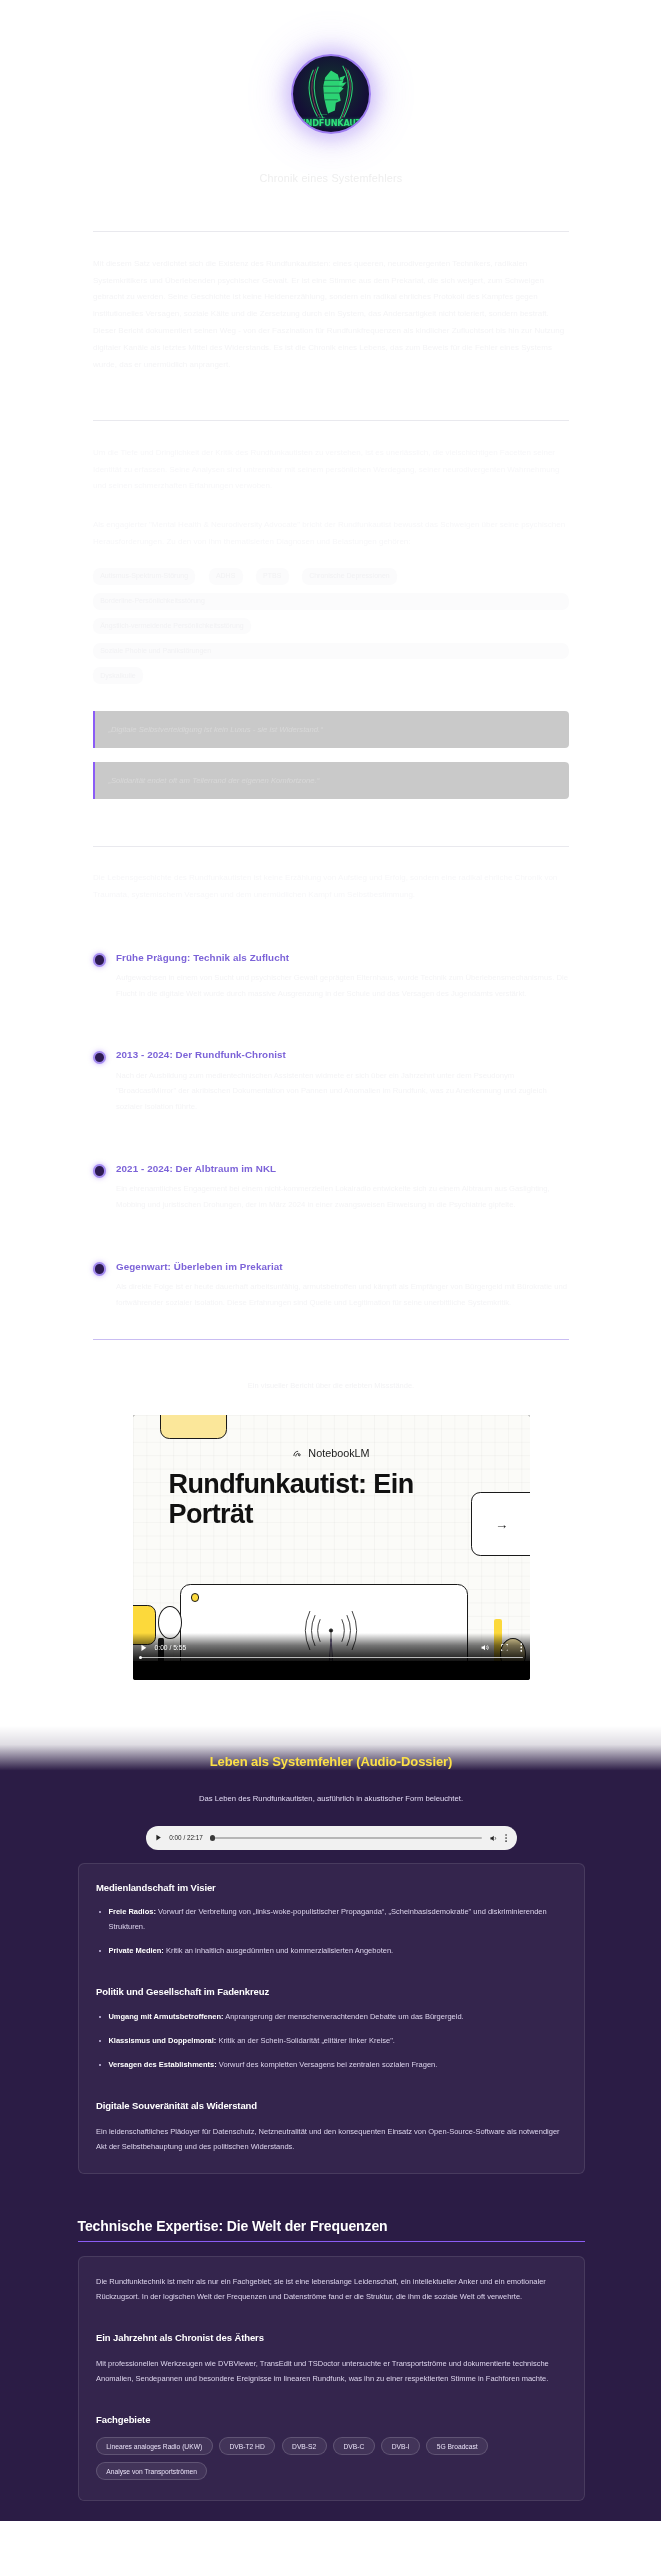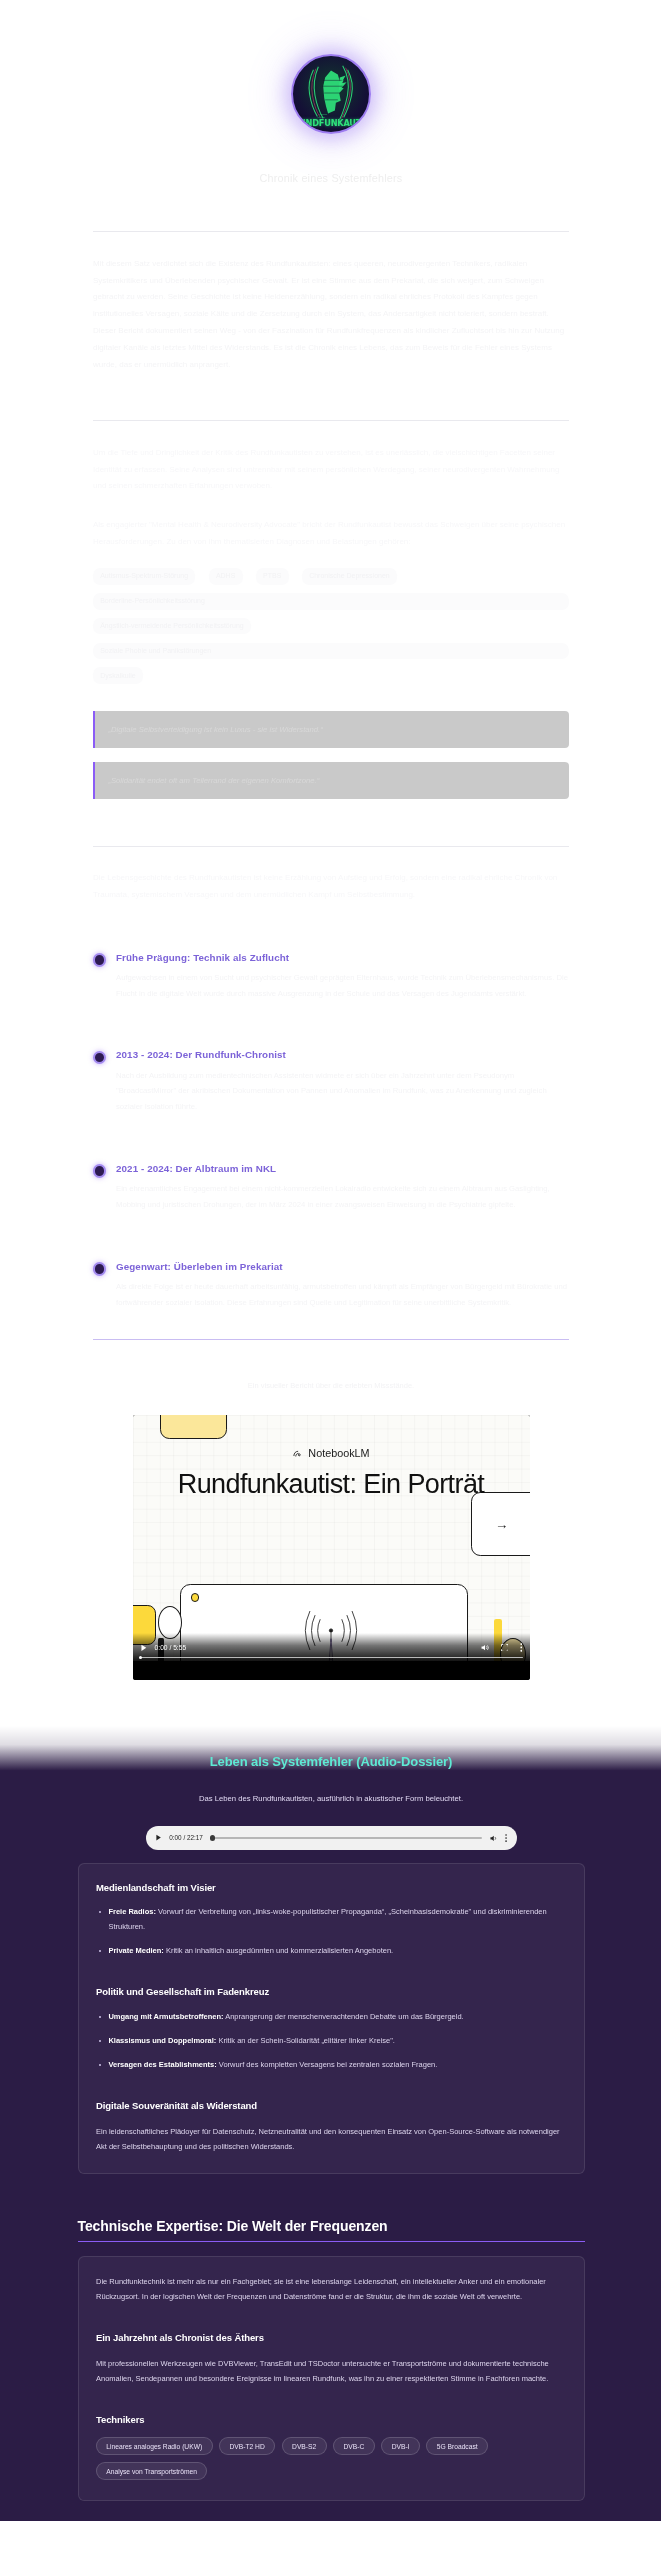--- a/index.html
+++ b/index.html
@@ -217,23 +217,23 @@
   .nlm-brand {
     position: absolute;
     top: 32px; left: 0; right: 0;
     display: flex; align-items: center; justify-content: center; gap: 4.6px;
     font-size: 10.8px; color: #1a1a1a;
     font-family: "Liberation Sans", sans-serif;
   }
   .nlm-title {
     position: absolute;
     top: 55px; left: 36px; right: 36px;
-    text-align: center;
+    text-align: left;
     font-size: 27px;
-    font-weight: 400;
+    font-weight: 700;
     line-height: 1.1;
     color: #111;
     letter-spacing: -0.6px;
   }
   .tower { position: absolute; left: 50%; transform: translateX(-50%); top: 195px; }
 
   .video-controls {
     position: absolute;
     left: 0; right: 0; bottom: 0;
     height: 28px;
@@ -271,21 +271,21 @@
     top: 0; left: 0; right: 0; height: 62px;
     background: linear-gradient(to bottom, #ffffff 0%, rgba(255,255,255,0.85) 30%, rgba(43,28,69,0.55) 72%, #2b1c45 100%);
     pointer-events: none;
   }
 
   .audio-section { position: relative; padding-top: 28px; }
   .audio-title {
     text-align: center;
     font-size: 13px;
     font-weight: 700;
-    color: #5eead4;
+    color: #fde047;
     letter-spacing: -0.1px;
     position: relative;
     z-index: 3;
   }
   .audio-sub {
     text-align: center;
     font-size: 7.7px;
     color: #e0d8f2;
     margin-top: 25px;
   }
@@ -645,21 +645,21 @@
       </div>
 
       <h2 class="section-head">Technische Expertise: Die Welt der Frequenzen</h2>
 
       <div class="dark-card">
         <p class="dark-p">Die Rundfunktechnik ist mehr als nur ein Fachgebiet; sie ist eine lebenslange Leidenschaft, ein intellektueller Anker und ein emotionaler Rückzugsort. In der logischen Welt der Frequenzen und Datenströme fand er die Struktur, die ihm die soziale Welt oft verwehrte.</p>
 
         <h3 class="sub-head spaced">Ein Jahrzehnt als Chronist des Äthers</h3>
         <p class="dark-p">Mit professionellen Werkzeugen wie DVBViewer, TransEdit und TSDoctor untersuchte er Transportströme und dokumentierte technische Anomalien, Sendepannen und besondere Ereignisse im linearen Rundfunk, was ihn zu einer respektierten Stimme in Fachforen machte.</p>
 
-        <h3 class="sub-head spaced">Technikers</h3>
+        <h3 class="sub-head spaced">Fachgebiete</h3>
         <div class="chips">
           <span class="chip">Lineares analoges Radio (UKW)</span>
           <span class="chip">DVB-T2 HD</span>
           <span class="chip">DVB-S2</span>
           <span class="chip">DVB-C</span>
           <span class="chip">DVB-I</span>
           <span class="chip">5G Broadcast</span>
           <span class="chip" style="margin-left:0;">Analyse von Transportströmen</span>
         </div>
       </div>

